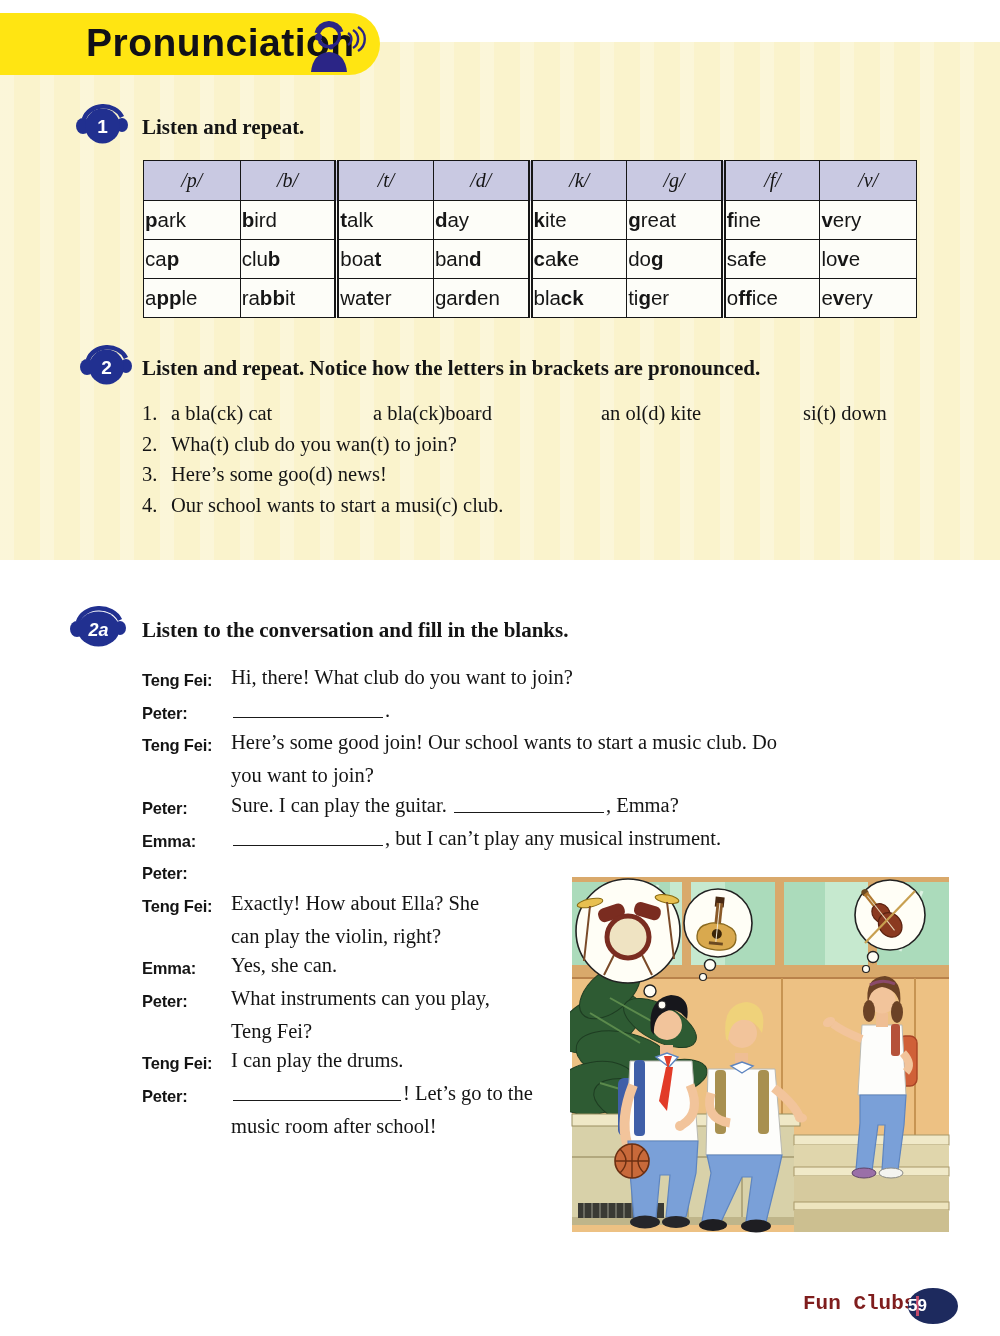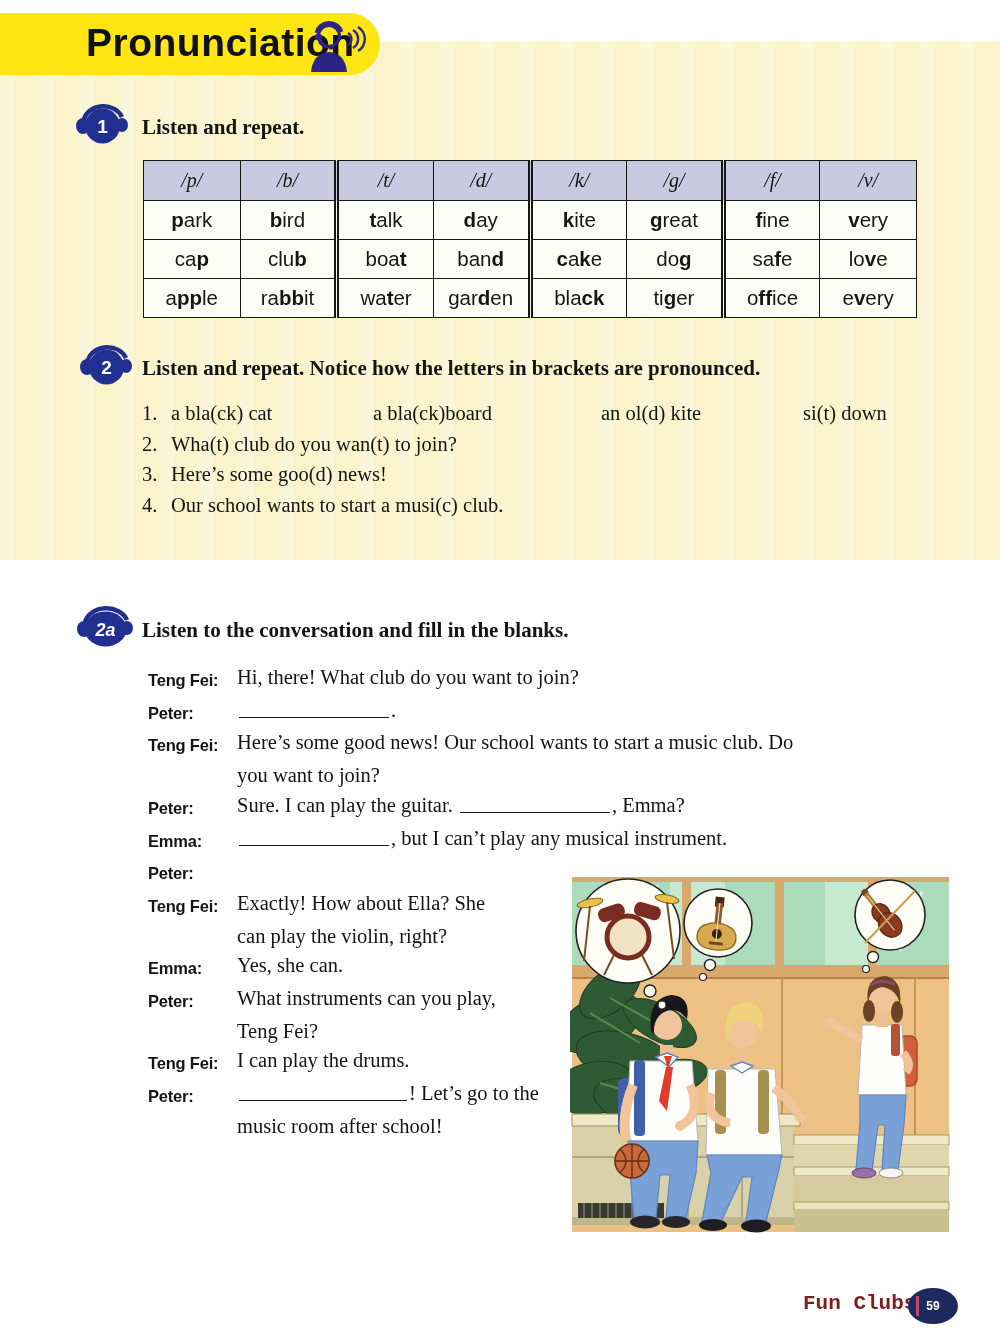--- a/index.html
+++ b/index.html
@@ -11,60 +11,60 @@
   
   .banner{position:absolute;left:0;top:13px;width:380px;height:62px;background:#FFE512;
         border-radius:0 34px 34px 0;}
   .banner-title{position:absolute;left:86px;top:0;line-height:60px;
         font-family:"Liberation Sans",sans-serif;font-weight:bold;font-size:39px;color:#111118;letter-spacing:.5px;}
   .banner-icon{position:absolute;right:14px;top:7px;}
   
   .audio-badge{position:absolute;}
   .badge-1{left:74px;top:98px;}
   .badge-2{left:78px;top:339px;}
-  .badge-2a{left:74px;top:600px;}
+  .badge-2a{left:67px;top:600px;}
   
   .ex-head{position:absolute;font-weight:bold;font-size:21px;white-space:nowrap;}
   .head-1{left:142px;top:115px;}
   .head-2{left:142px;top:356px;}
   .head-2a{left:142px;top:618px;}
   
   .ptable-wrap{position:absolute;left:143px;top:160px;width:774px;}
   table.ptable{border-collapse:collapse;table-layout:fixed;width:774px;background:#FDFDF8;}
   .ptable th{height:37px;background:#C9C9E2;font-style:italic;font-weight:normal;
         font-family:"Liberation Serif",serif;font-size:20px;}
-  .ptable td{height:36px;text-align:center;font-family:"Liberation Sans",sans-serif;
+  .ptable td{height:36px;text-align:left;font-family:"Liberation Sans",sans-serif;
         font-size:20.5px;color:#161616;}
   .ptable th,.ptable td{border:1.6px solid #161616;}
   .ptable .grp{border-left:5px double #161616;}
   .ptable .bb{font-weight:bold;}
   
   .bracket-list{position:absolute;left:142px;top:398px;width:790px;}
   .li{display:flex;line-height:30.6px;font-size:20.5px;}
   .num{width:29px;flex:0 0 29px;}
   .phrase{display:inline-block;}
   .pw0{width:202px;} .pw1{width:202px;} .pw2{width:228px;}
   
-  .dialogue{position:absolute;left:142px;top:663px;width:800px;margin-left:6px;}
+  .dialogue{position:absolute;left:142px;top:663px;width:800px;}
   .drow{display:flex;line-height:29.7px;font-size:20.5px;min-height:29.7px;}
   .spk{flex:0 0 89px;width:89px;font-family:"Liberation Sans",sans-serif;
         font-size:16.5px;font-weight:bold;letter-spacing:-.2px;padding-top:3px;}
   .dtx{flex:1;}
   .blank{display:inline-block;border-bottom:1.7px solid #1a1a1a;height:19px;
         vertical-align:baseline;margin:0 2px -1px 2px;}
   
   .illus{position:absolute;left:570px;top:873px;width:381px;height:363px;}
   
   .footer-label{position:absolute;left:803px;top:1292px;font-family:Liberation Mono, monospace;
         font-weight:bold;font-size:21px;color:#7f1d1d;}
   .page-badge{position:absolute;left:908px;top:1288px;width:50px;height:36px;background:#1D2A5E;
         border-radius:50%;}
   .page-badge .tick{position:absolute;left:8px;top:8px;width:2.5px;height:20px;background:#C14A6A;}
-  .page-badge .pnum{position:absolute;left:0;top:0;width:100%;text-align:center;line-height:36px;
-        color:#fff;font-family:"Liberation Sans",sans-serif;font-weight:bold;font-size:12px;}
+  .page-badge .pnum{position:absolute;left:0;top:0;width:100%;text-align:left;line-height:36px;
+        color:#fff;font-family:"Liberation Sans",sans-serif;font-weight:bold;font-size:17px;}
 </style>
 </head>
 <body>
 
 <div class="page">
 
   <div class="cream-panel"></div>
 
   <div class="banner">
     <span class="banner-title">Pronunciation</span>
@@ -189,21 +189,21 @@
       <div class="drow">
         <span class="spk">Teng Fei:</span>
         <span class="dtx">Hi, there! What club do you want to join?</span>
       </div>
       <div class="drow">
         <span class="spk">Peter:</span>
         <span class="dtx"><span class="blank" style="width: 150px;"></span>.</span>
       </div>
       <div class="drow">
         <span class="spk">Teng Fei:</span>
-        <span class="dtx">Here’s some good news! Our school wants to start a music club. Do</span>
+        <span class="dtx">Here’s some good join! Our school wants to start a music club. Do</span>
       </div>
       <div class="drow">
         <span class="spk"></span>
         <span class="dtx">you want to join?</span>
       </div>
       <div class="drow">
         <span class="spk">Peter:</span>
         <span class="dtx">Sure. I can play the guitar. <span class="blank" style="width: 150px;"></span>, Emma?</span>
       </div>
       <div class="drow">

